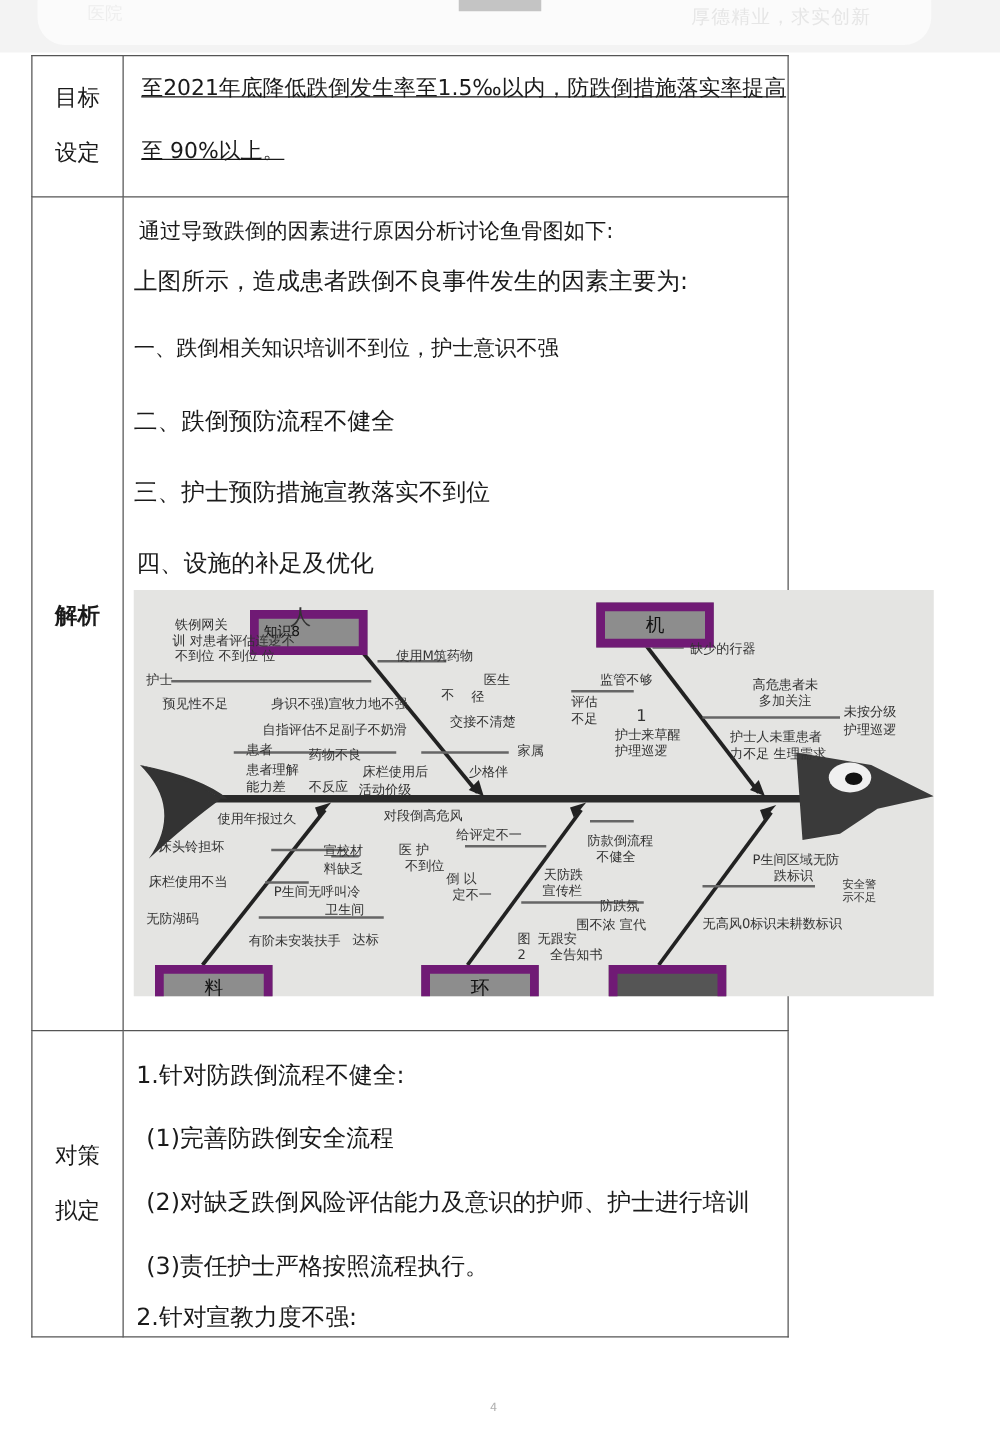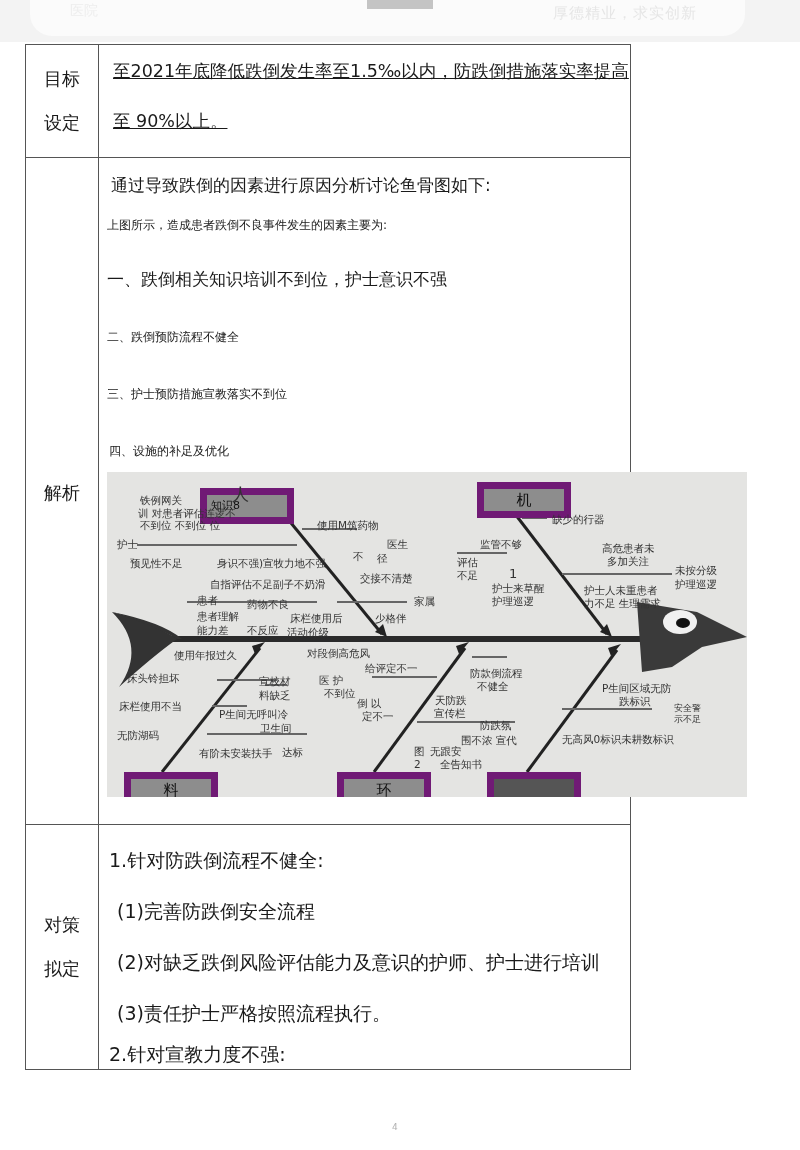--- a/index.html
+++ b/index.html
@@ -34,21 +34,21 @@
       width: 72px; text-align: center; font-size: 18px; line-height: 30px;
       vertical-align: middle !important;
     }
     .label-inner { display: inline-block; }
     .row-goal td { height: 104px; }
     .goal-text { font-size: 17.5px; padding: 12px 0 0 14px; }
     .goal-text div { height: 50px; line-height: 28px; text-decoration: underline; }
     .row-analysis td { height: 666px; }
     .analysis { padding: 12px 0 0 8px; position: relative; }
     .a-line { font-size: 17px; line-height: 30px; }
-    .a-line.big { font-size: 12px; }
+    .a-line.big { font-size: 19px; }
     .fishbone {
       margin-top: 10px; margin-left: 0; width: 640px; height: 325px;
       background: #e4e4e2; position: relative; overflow: hidden;
     }
     .fishbone svg { position: absolute; left: 0; top: 0; }
     .fb-label { position: absolute; font-size: 10.5px; color: #333; line-height: 13px; white-space: nowrap; }
     .fb-box {
       position: absolute; width: 80px; height: 22px; background: #8d8d8d;
       border: 7px solid #701a75; font-size: 15px; color: #111; text-align: center; line-height: 22px;
     }
@@ -81,21 +81,21 @@
     </td>
     <td>
       <div class="goal-text">
         <div>至2021年底降低跌倒发生率至1.5‰以内，防跌倒措施落实率提高</div>
         <div>至 90%以上。</div>
       </div>
     </td>
   </tr>
 
   <tr class="row-analysis">
-    <td class="label" style="vertical-align:top !important;">
+    <td class="label" style="vertical-align:top !important;font-weight:bold;">
       <div style="margin-top:320px">解析</div>
     </td>
     <td>
       <div class="analysis">
         <div class="a-line" style="padding-left:4px;height:40px">通过导致跌倒的因素进行原因分析讨论鱼骨图如下:</div>
         <div class="a-line big" style="height:54px">上图所示，造成患者跌倒不良事件发生的因素主要为:</div>
         <div class="a-line" style="height:58px">一、跌倒相关知识培训不到位，护士意识不强</div>
         <div class="a-line big" style="height:57px">二、跌倒预防流程不健全</div>
         <div class="a-line big" style="height:57px">三、护士预防措施宣教落实不到位</div>
         <div class="a-line big" style="height:26px;padding-left:2px">四、设施的补足及优化</div>

